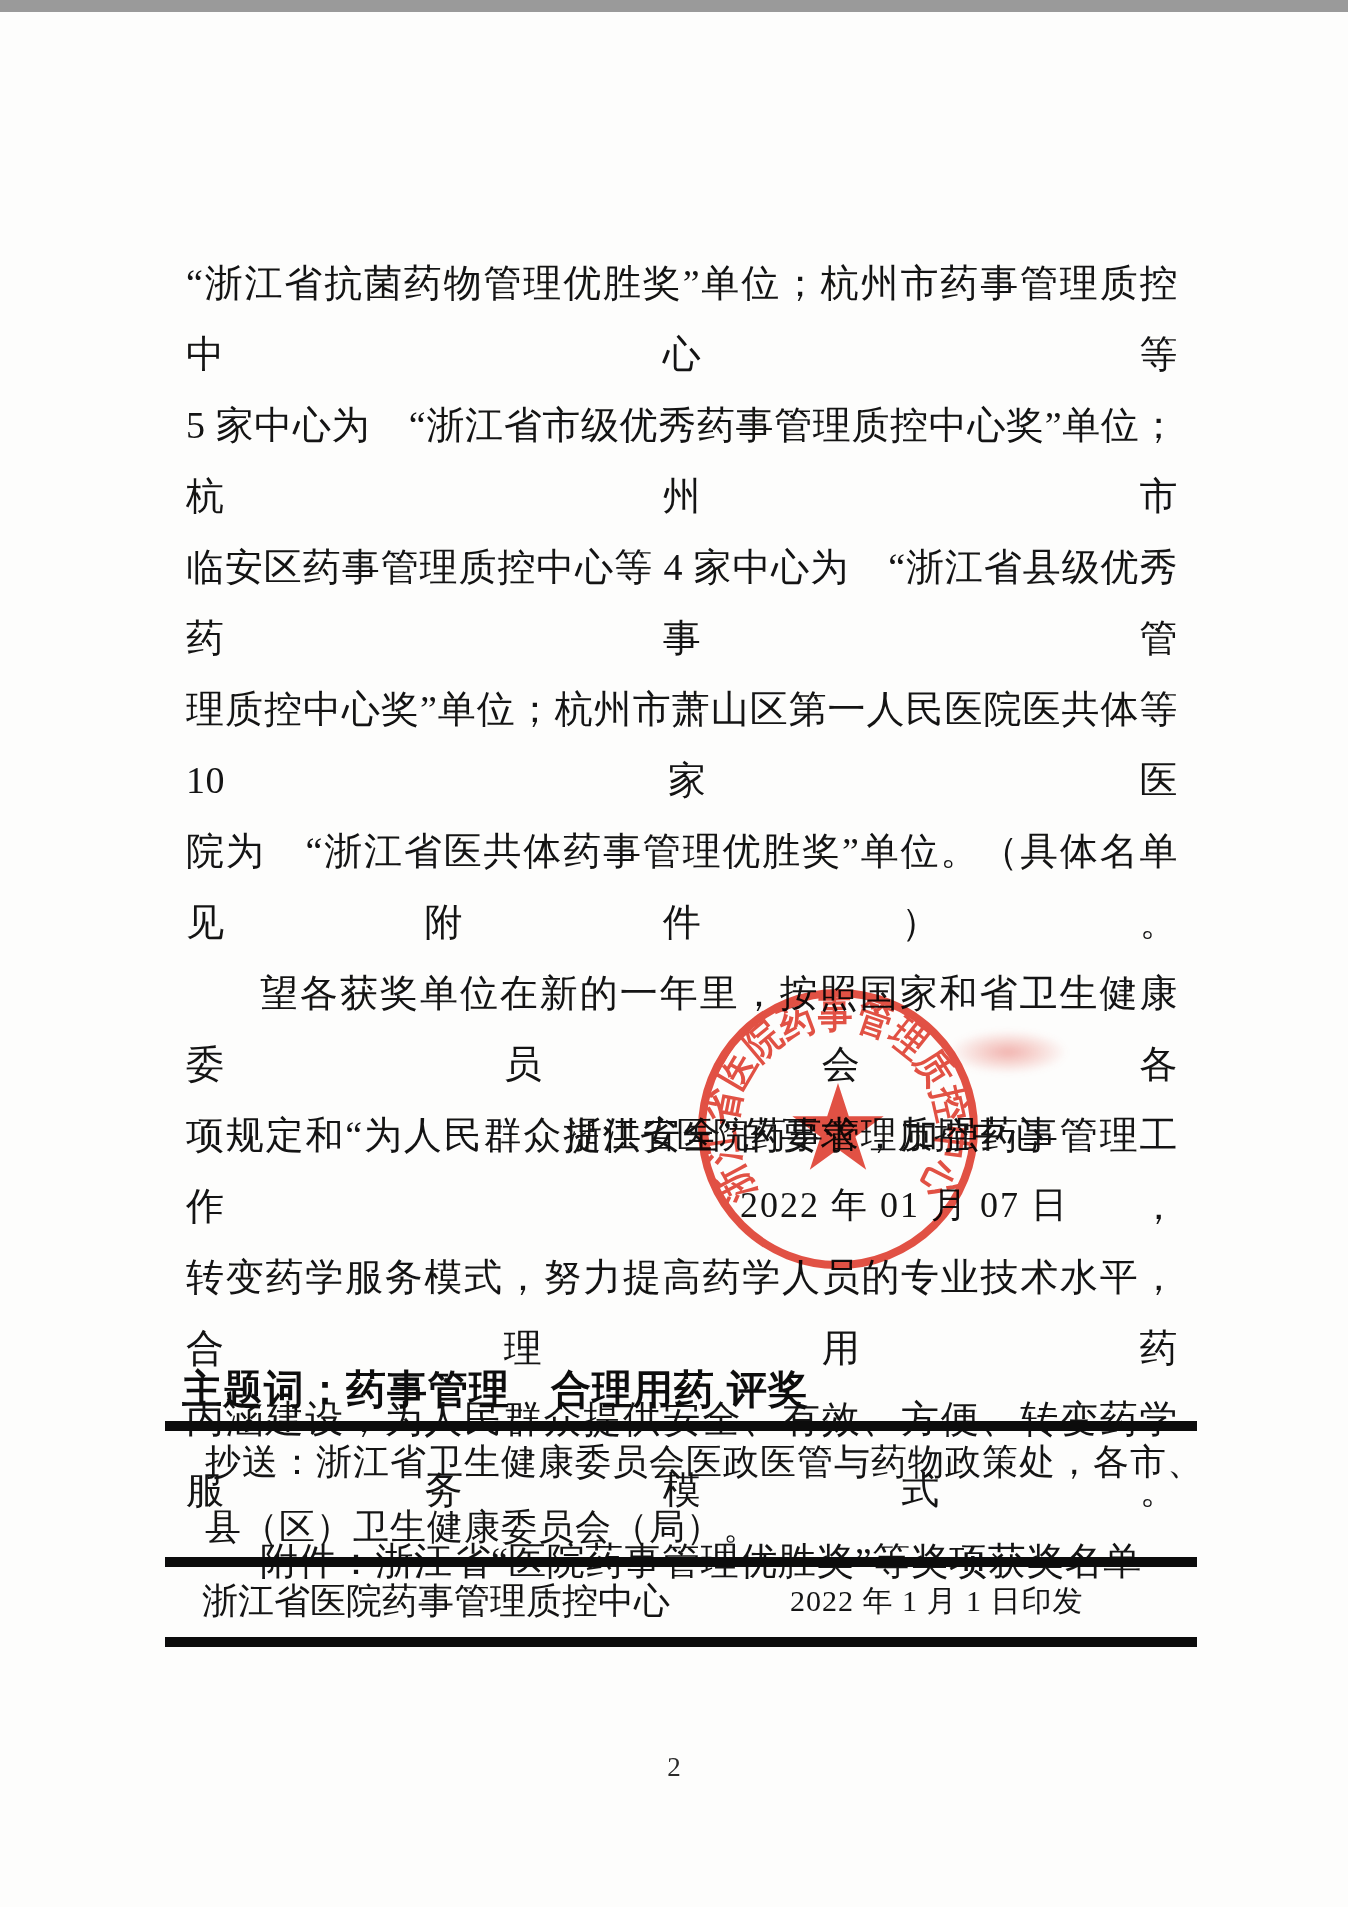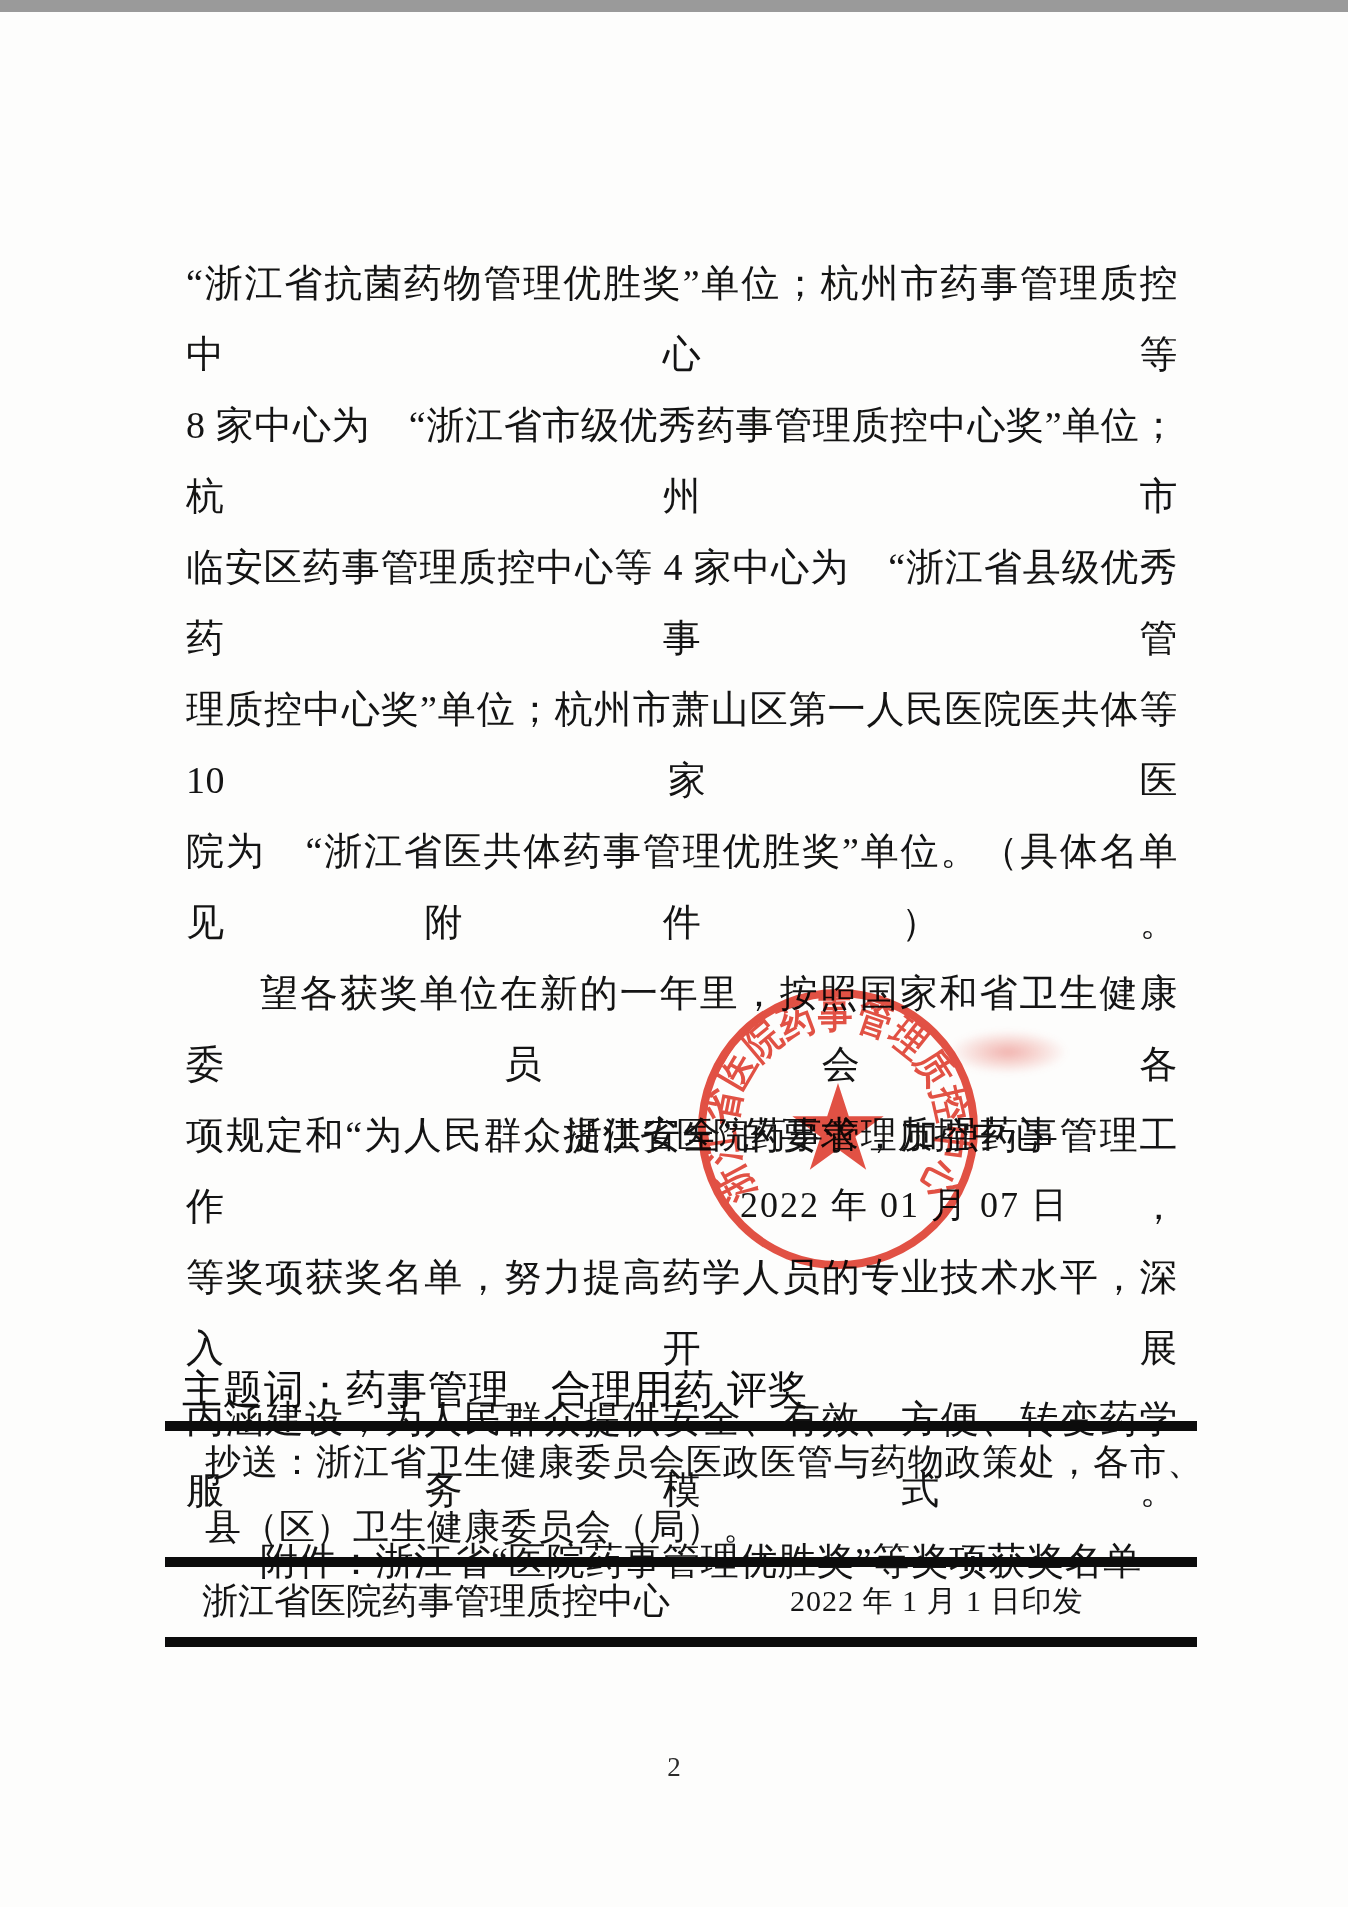--- a/index.html
+++ b/index.html
@@ -42,21 +42,21 @@
     opacity:.88;
   }
   .seal-smudge{
     position:absolute;left:948px;top:1018px;width:120px;height:44px;
     background:radial-gradient(ellipse at center, rgba(224,57,43,.38), rgba(224,57,43,0) 70%);
     filter:blur(3px);
     pointer-events:none;
   }
   .subject-line{
     position:absolute;left:182px;top:1354px;
-    font-size:40px;line-height:46px;font-weight:400;
+    font-size:40px;line-height:46px;font-weight:700;
     font-family:"Liberation Sans", sans-serif;
     letter-spacing:1px;white-space:nowrap;color:#0d0d0d;text-align:right;
   }
   .rule{
     position:absolute;left:165px;width:1032px;height:10px;
     background:#0c0c0c;
   }
   .rule1{top:1409px;}
   .rule2{top:1545px;}
   .rule3{top:1625px;}
@@ -79,27 +79,27 @@
     text-align:center;font-size:27px;color:#2a2a2a;
   }
 </style>
 </head>
 <body>
 
 <div class="page">
 
   <div class="body-text">
     <div class="line justify">“浙江省抗菌药物管理优胜奖”单位；杭州市药事管理质控中心等</div>
-    <div class="line justify">8 家中心为　“浙江省市级优秀药事管理质控中心奖”单位；杭州市</div>
+    <div class="line justify">5 家中心为　“浙江省市级优秀药事管理质控中心奖”单位；杭州市</div>
     <div class="line justify">临安区药事管理质控中心等 4 家中心为　“浙江省县级优秀药事管</div>
     <div class="line justify">理质控中心奖”单位；杭州市萧山区第一人民医院医共体等 10 家医</div>
     <div class="line justify">院为　“浙江省医共体药事管理优胜奖”单位。（具体名单见附件）。</div>
     <div class="line justify indent">望各获奖单位在新的一年里，按照国家和省卫生健康委员会各</div>
     <div class="line justify">项规定和“为人民群众提供安全”的要求，加强药事管理工作，</div>
-    <div class="line justify">等奖项获奖名单，努力提高药学人员的专业技术水平，深入开展</div>
+    <div class="line justify">转变药学服务模式，努力提高药学人员的专业技术水平，合理用药</div>
     <div class="line justify">内涵建设，为人民群众提供安全、有效、方便、转变药学服务模式。</div>
     <div class="line indent">附件：浙江省“医院药事管理优胜奖”等奖项获奖名单</div>
   </div>
 
   <div class="signature-org">浙江省医院药事管理质控中心</div>
   <div class="signature-date">2022 年 01 月 07 日</div>
 
   <div class="seal-smudge"></div>
 
   <svg class="seal-svg" width="1348" height="1907" viewBox="0 0 1348 1907">

